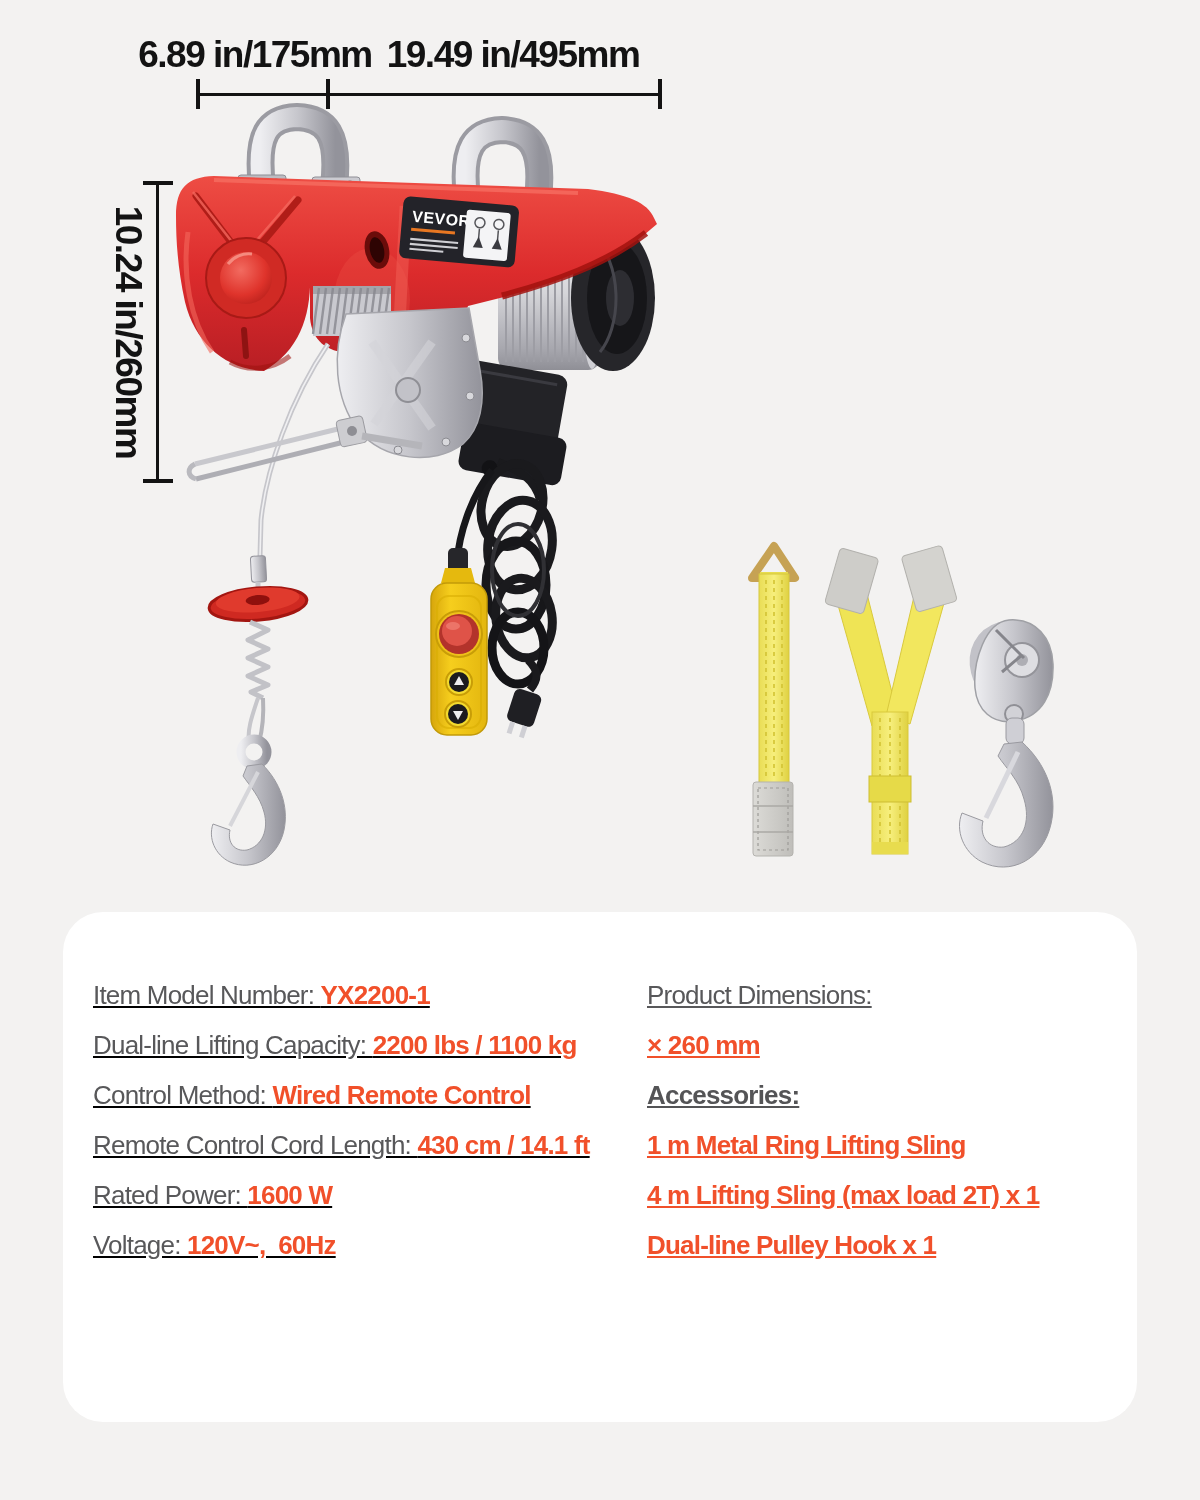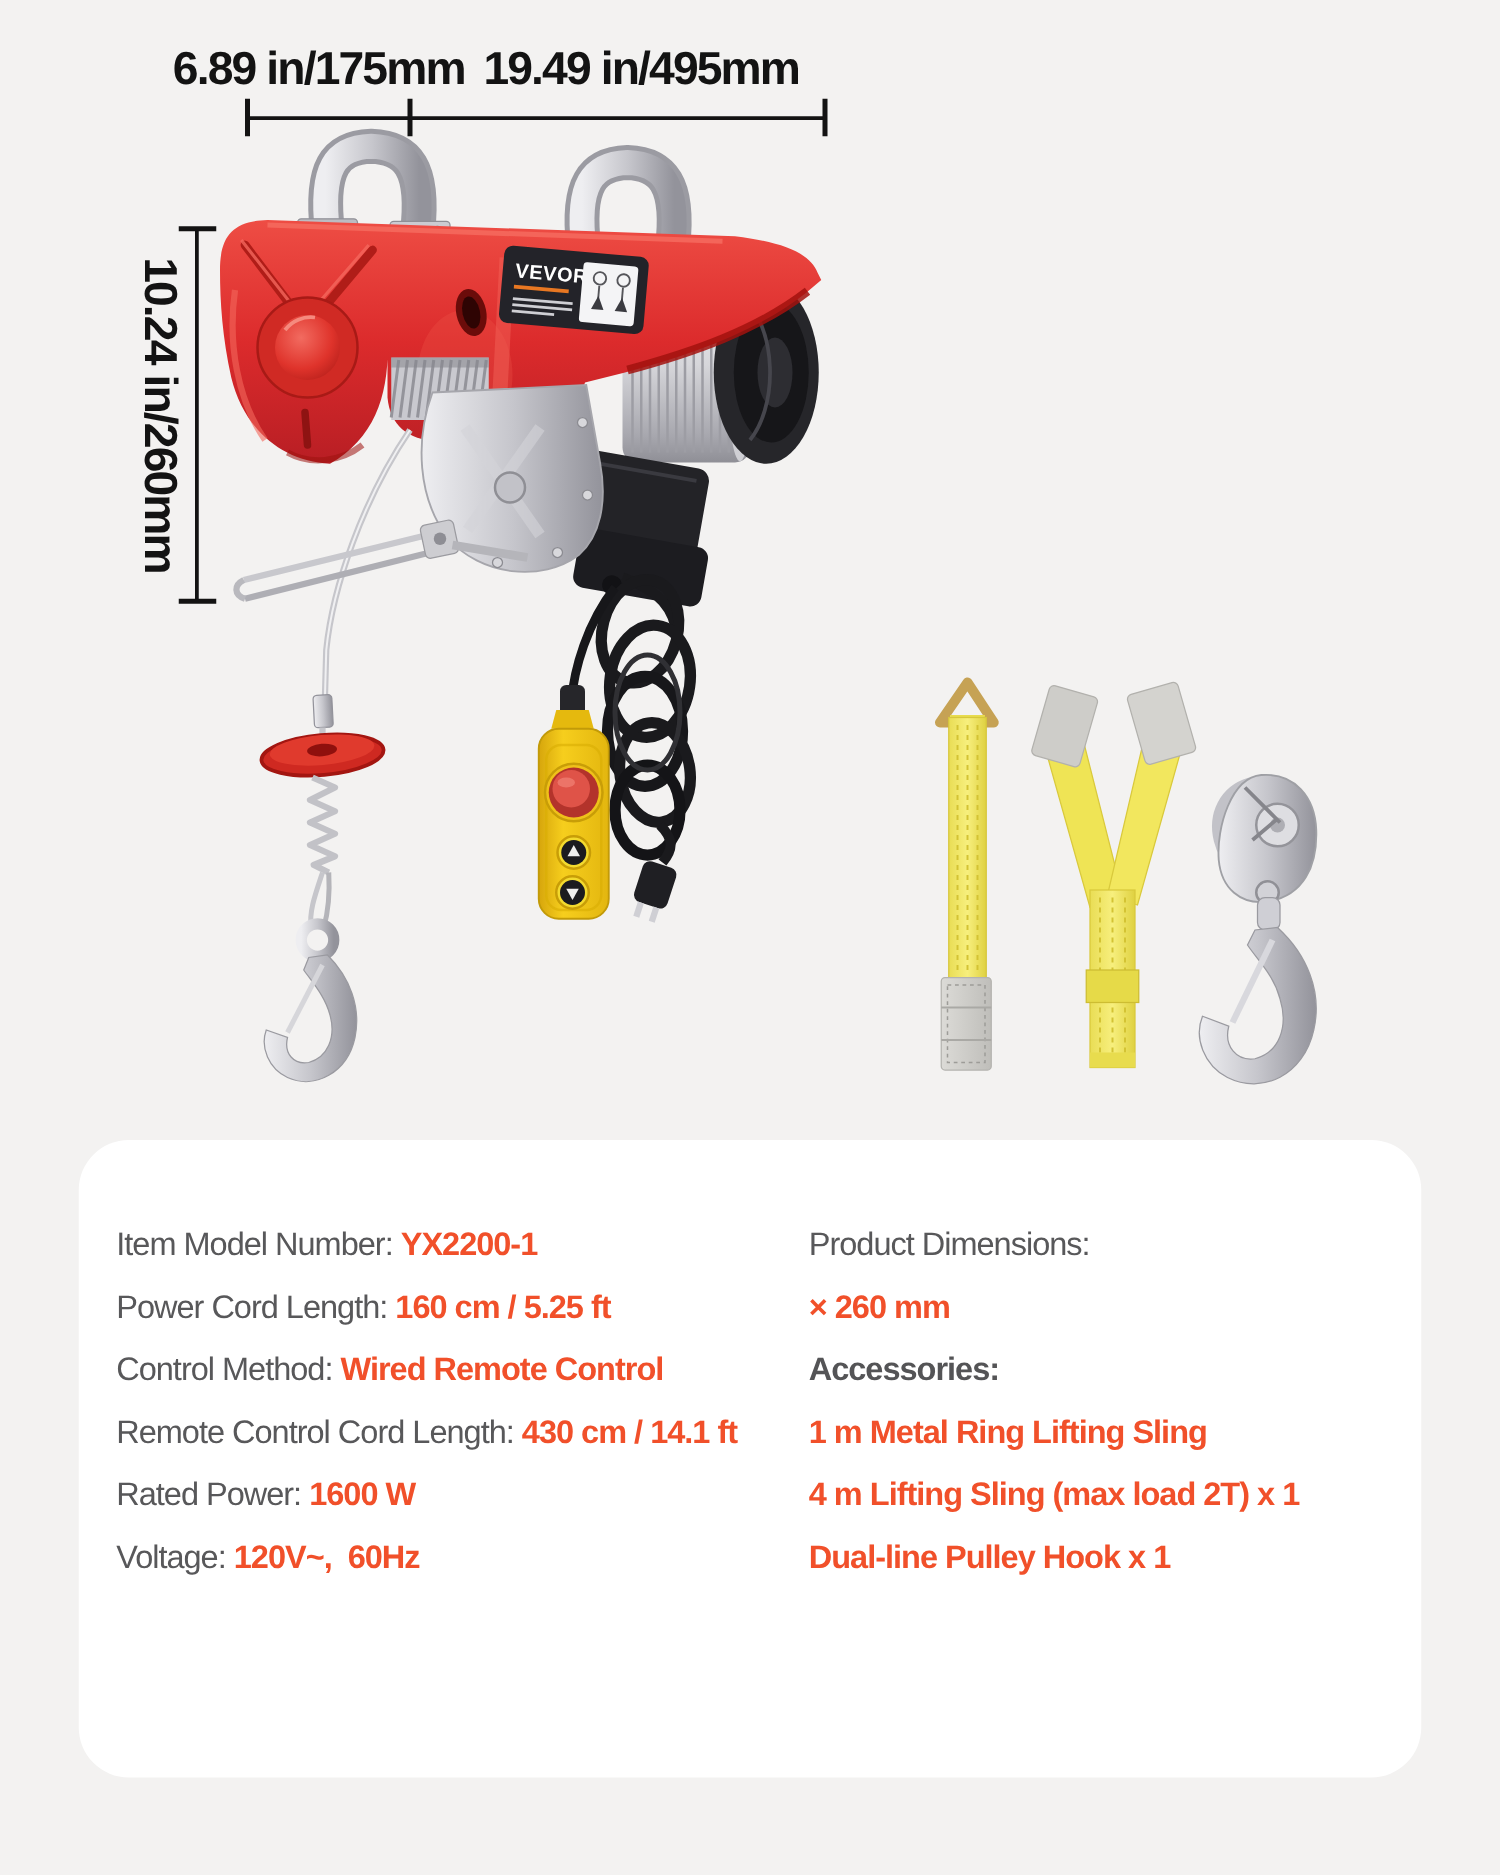--- a/index.html
+++ b/index.html
@@ -16,21 +16,21 @@
   .tick-v{position:absolute;top:79px;width:3.5px;height:30px;background:#131313;}
   .vline{position:absolute;left:156px;top:183px;height:298px;width:0;border-left:3.5px solid #131313;}
   .tick-h{position:absolute;left:143px;width:30px;height:3.5px;background:#131313;}
 
   
   .card{position:absolute;left:63px;top:912px;width:1074px;height:510px;background:#ffffff;
         border-radius:40px;}
   .col{position:absolute;top:58px;}
   .col.left{left:30px;width:550px;}
   .col.right{left:584px;width:470px;}
-  .row{height:50px;line-height:50px;font-size:26px;letter-spacing:-0.8px;white-space:pre;}
+  .row{height:50px;line-height:50px;font-size:26px;letter-spacing:-0.8px;white-space:pre;text-decoration:underline;}
   .lab{color:#58585a;font-weight:400;}
   .lab-bold{color:#55555  7;color:#545456;font-weight:700;}
   .val{color:#f1502a;font-weight:700;}
 </style>
 </head>
 <body>
 
 <div class="page">
 
   <div class="scene">
@@ -294,21 +294,21 @@
 
     <div class="dim-label vertical" style="left:-43px;top:310px;width:340px;height:44px;">10.24 in/260mm</div>
     <div class="vline"></div>
     <div class="tick-h" style="top:181px;"></div>
     <div class="tick-h" style="top:479px;"></div>
   </div>
 
   <div class="card">
     <div class="col left">
       <div class="row"><span class="lab">Item Model Number: </span><span class="val">YX2200-1</span></div>
-      <div class="row"><span class="lab">Power Cord Length: </span><span class="val">160 cm / 5.25 ft</span></div>
+      <div class="row"><span class="lab">Dual-line Lifting Capacity: </span><span class="val">2200 lbs / 1100 kg</span></div>
       <div class="row"><span class="lab">Control Method: </span><span class="val">Wired Remote Control</span></div>
       <div class="row"><span class="lab">Remote Control Cord Length: </span><span class="val">430 cm / 14.1 ft</span></div>
       <div class="row"><span class="lab">Rated Power: </span><span class="val">1600 W</span></div>
       <div class="row"><span class="lab">Voltage: </span><span class="val">120V~,  60Hz</span></div>
     </div>
     <div class="col right">
       <div class="row lab">Product Dimensions:</div>
       <div class="row val">× 260 mm</div>
       <div class="row lab-bold">Accessories:</div>
       <div class="row val">1 m Metal Ring Lifting Sling</div>

